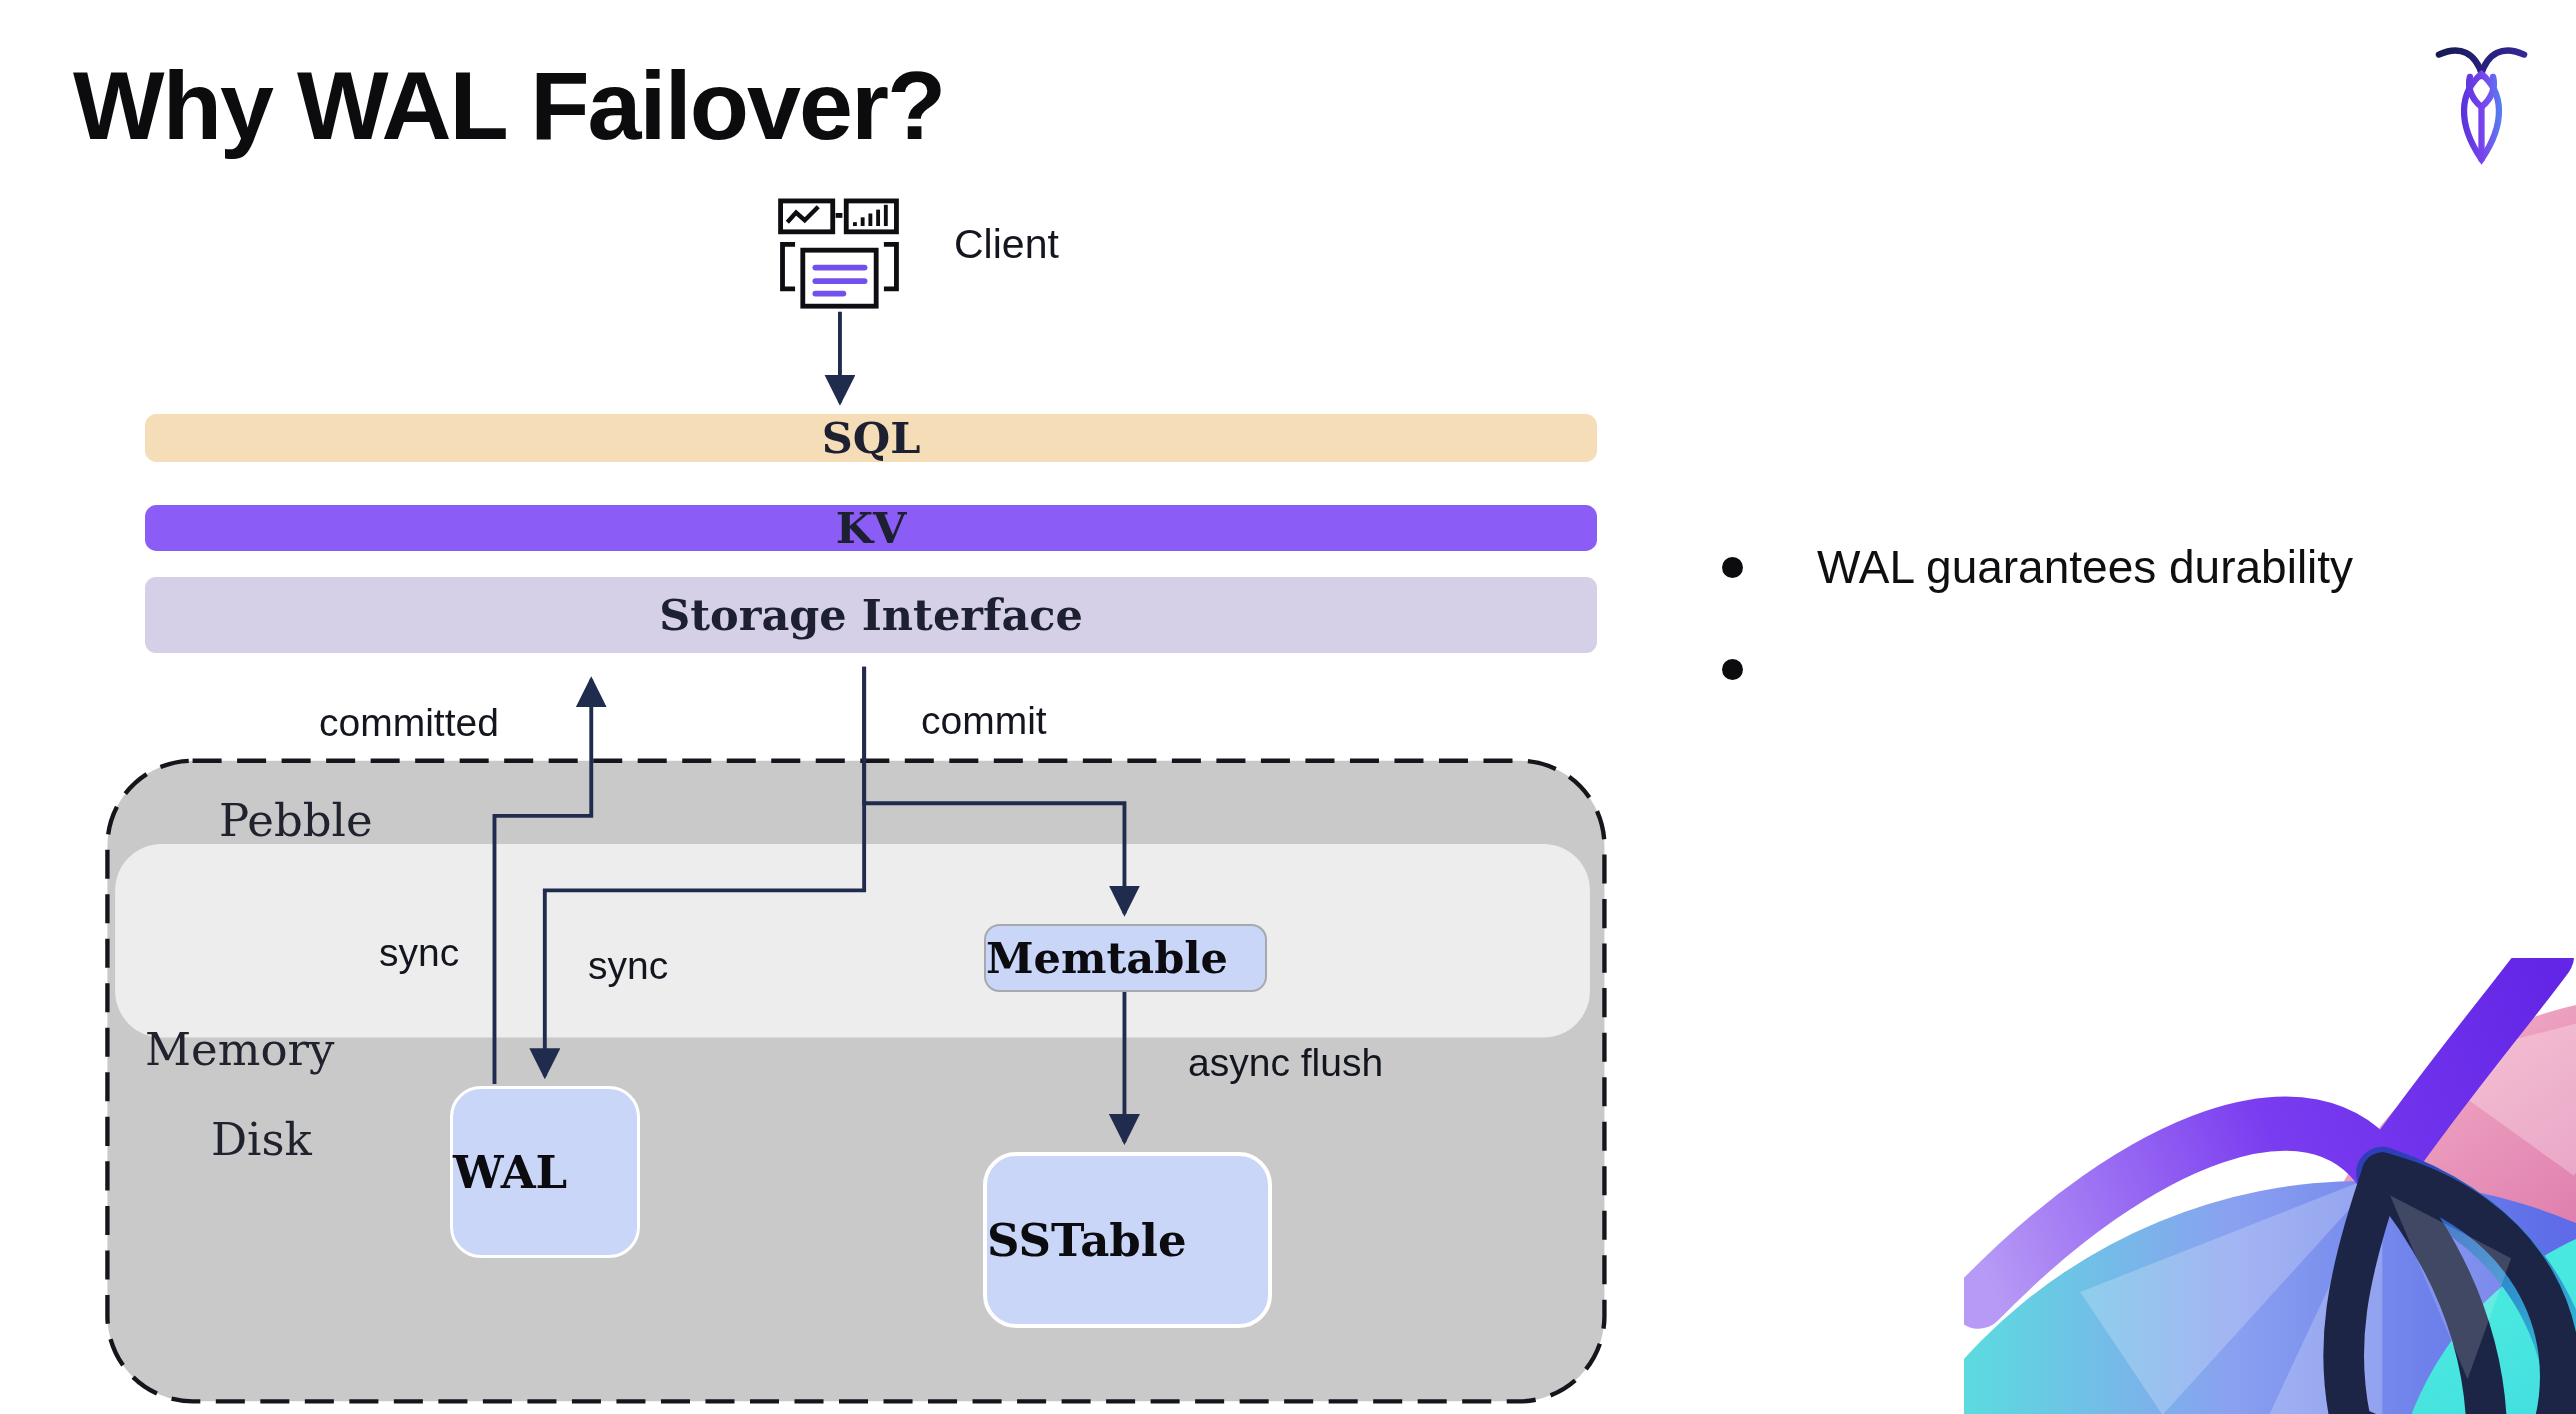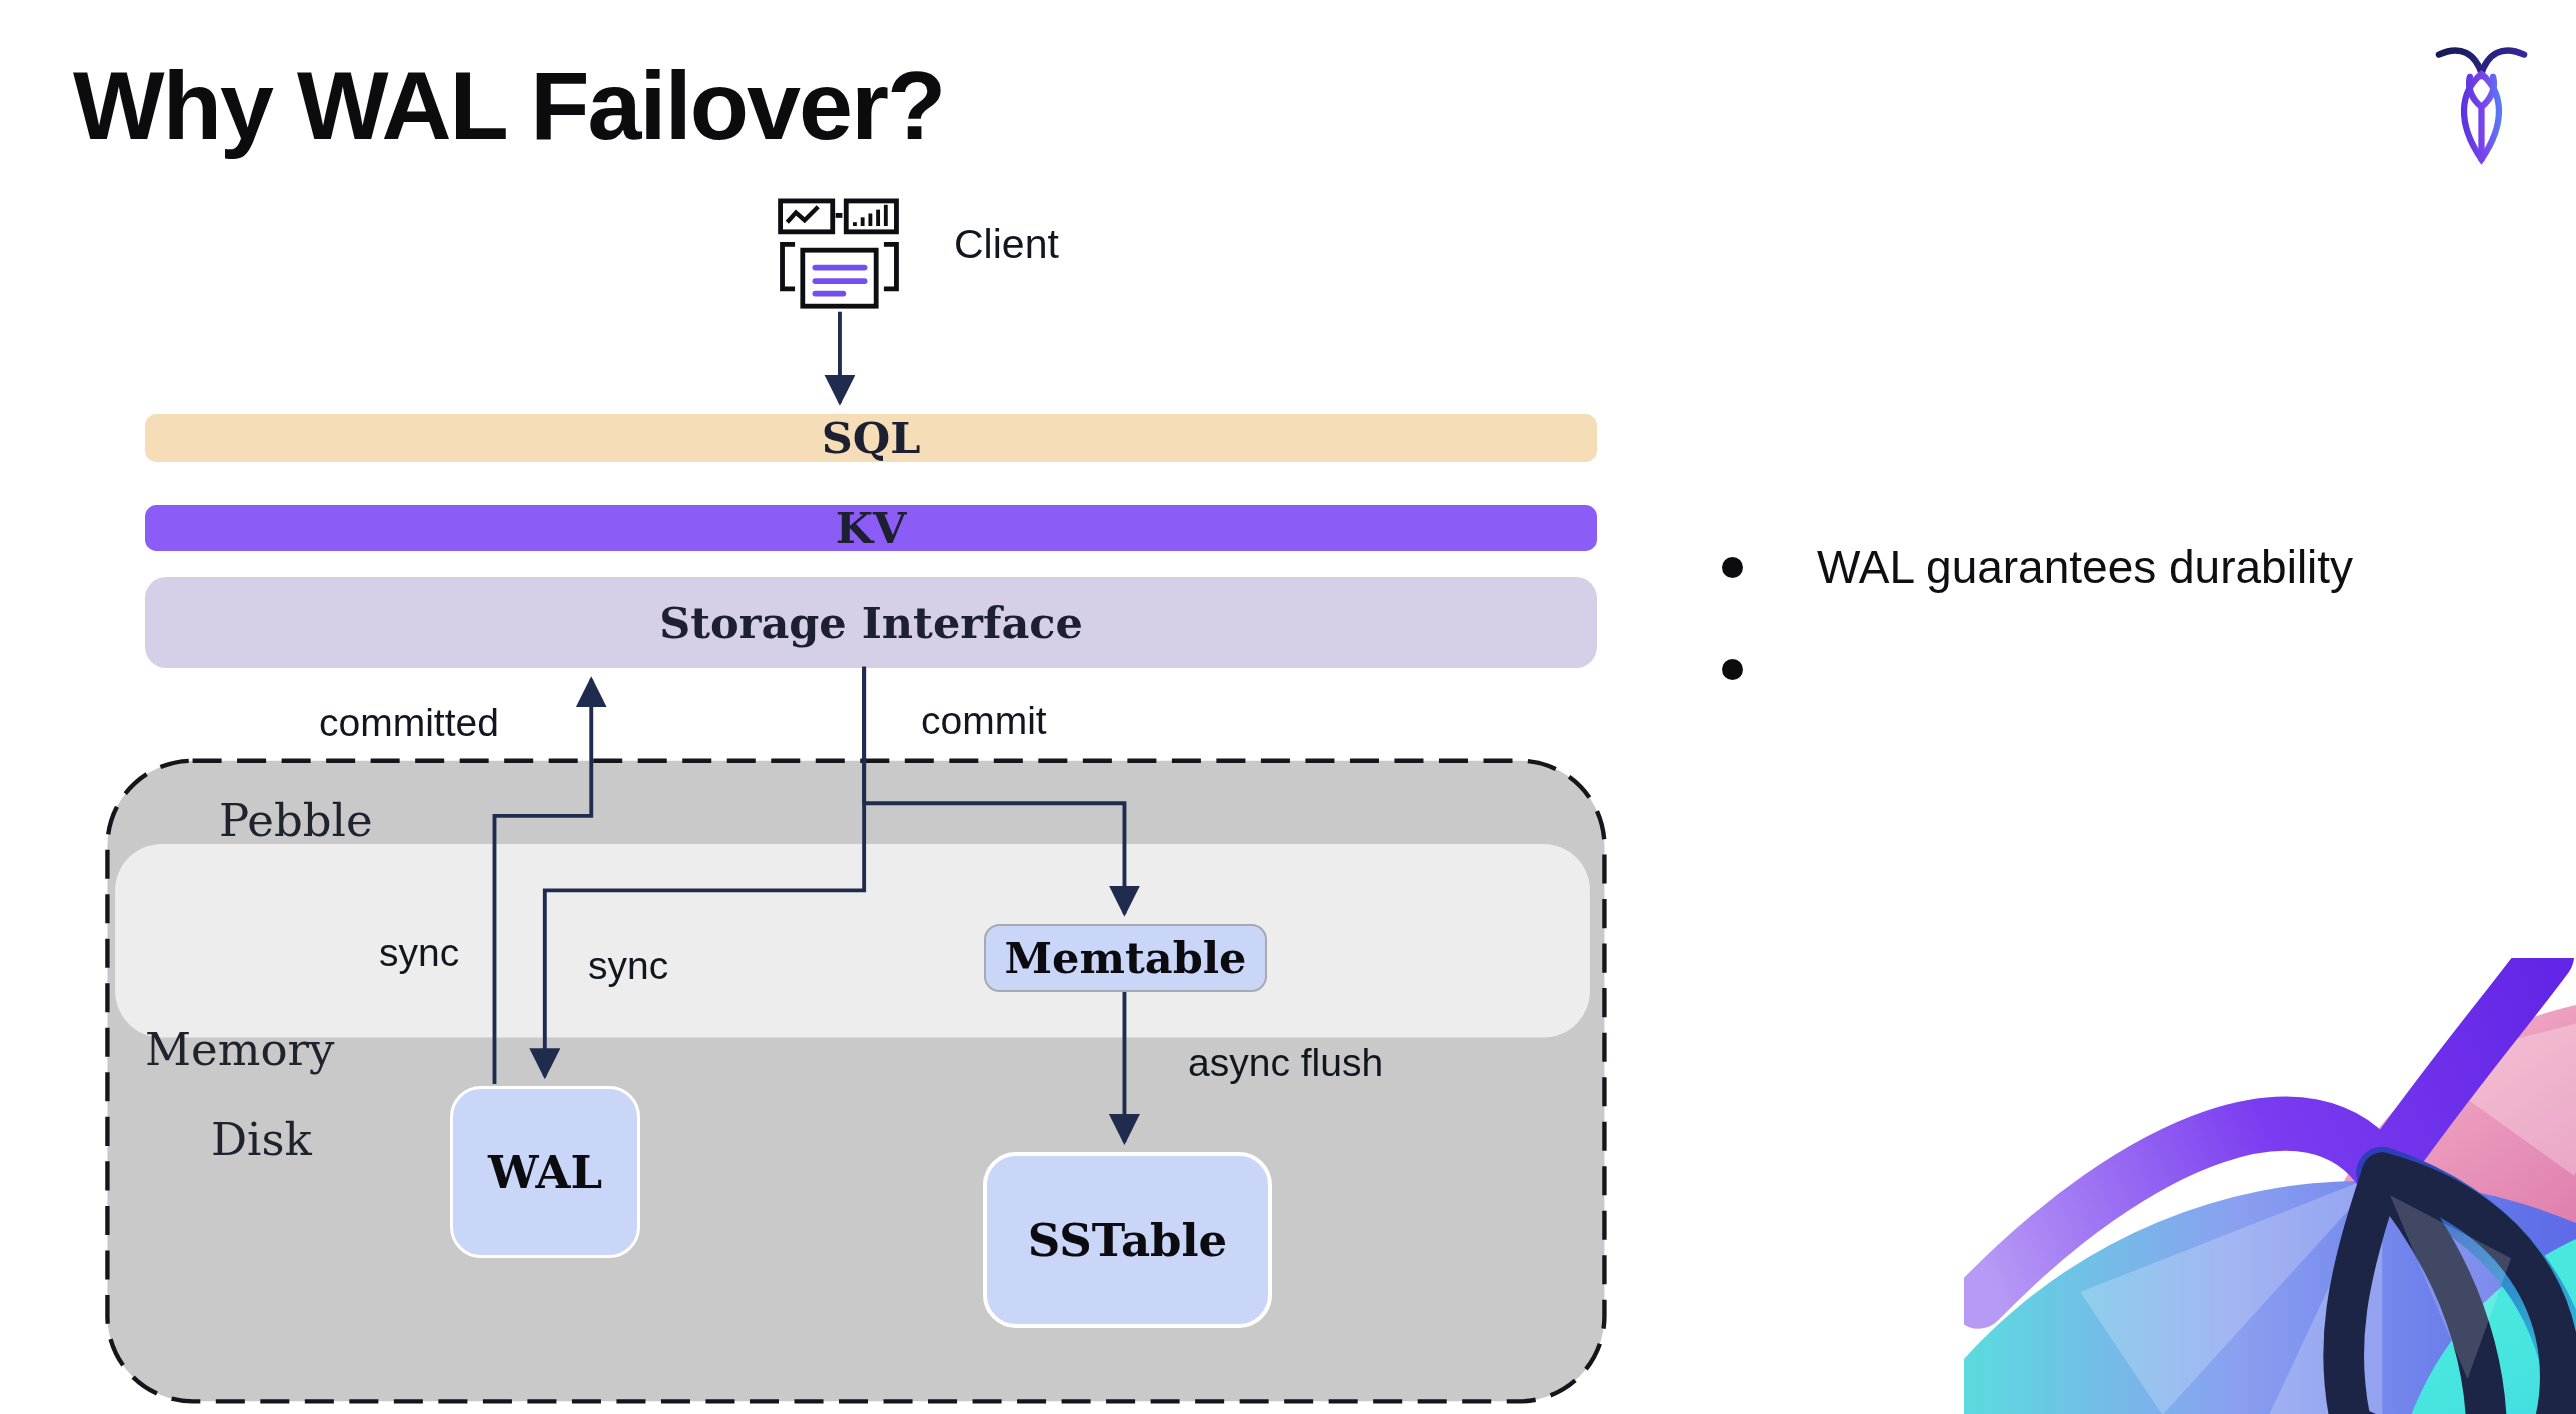--- a/index.html
+++ b/index.html
@@ -9,39 +9,39 @@
 
   
   .title{left:45px;top:50px;font-size:97px;font-weight:800;letter-spacing:-1.9px;color:#0c0c0f;
          font-family:"Liberation Sans",sans-serif;margin-left:28px;}
 
   
   .bar{left:145px;width:1452px;border-radius:11.6px;display:flex;align-items:center;justify-content:center;
        font-family:"DejaVu Serif","Liberation Serif",serif;font-size:43px;color:#1c2030;font-weight:bold;}
   .bar-sql{top:414px;height:48px;background:#f5ddb8;}
   .bar-kv{top:505px;height:46px;background:#8b5cf6;}
-  .bar-storage{top:577px;height:91px;background:#d5cfe7;border-radius:21px;}
+  .bar-storage{top:577px;height:76px;background:#d5cfe7;border-radius:11px;}
 
   
   .region-label{font-family:"DejaVu Serif","Liberation Serif",serif;color:#20222e;font-size:45px;}
   .lbl-pebble{left:219px;top:794px;}
   .lbl-memory{left:145px;top:975px;margin-top:48px;}
   .lbl-disk{left:211px;top:1113px;}
 
   
   .edge-label{font-size:39px;color:#14161f;font-family:"Liberation Sans",sans-serif;}
   .lbl-committed{left:319px;top:701px;width:261px;text-align:left;}
   .lbl-commit{left:921px;top:699px;}
   .lbl-sync1{left:379px;top:931px;}
   .lbl-sync2{left:588px;top:944px;}
   .lbl-flush{left:1188px;top:1041px;}
   .lbl-client{left:954px;top:221px;font-size:41px;}
 
   
-  .node{background:#cad6f8;display:flex;align-items:center;justify-content:center;
+  .node{background:#cad6f8;display:flex;align-items:center;
         font-family:"DejaVu Serif","Liberation Serif",serif;font-weight:bold;color:#0b0b10;}
   .node-wal{left:450px;top:1086px;width:184px;height:166px;border:3.9px solid #ffffff;border-radius:31px;font-size:45px;}
   .node-memtable{left:984px;top:924px;width:279px;height:64px;border:2.9px solid #a6a9ae;border-radius:15.5px;font-size:43px;}
   .node-sstable{left:983px;top:1152px;width:281px;height:168px;border:4.8px solid #ffffff;border-radius:33px;font-size:45px;}
 
   
   .bullets{left:1722px;top:538px;width:813px;list-style:none;margin:0;padding:0;}
   .bullets li{display:flex;margin:0 0 44px 0;}
   .bullet-dot{flex:0 0 21px;width:21px;height:21px;border-radius:50%;background:#0c0c0f;margin:19.4px 74px 0 0;}
   .bullet-text{font-size:46px;line-height:58px;color:#0f0f12;max-width:639px;

